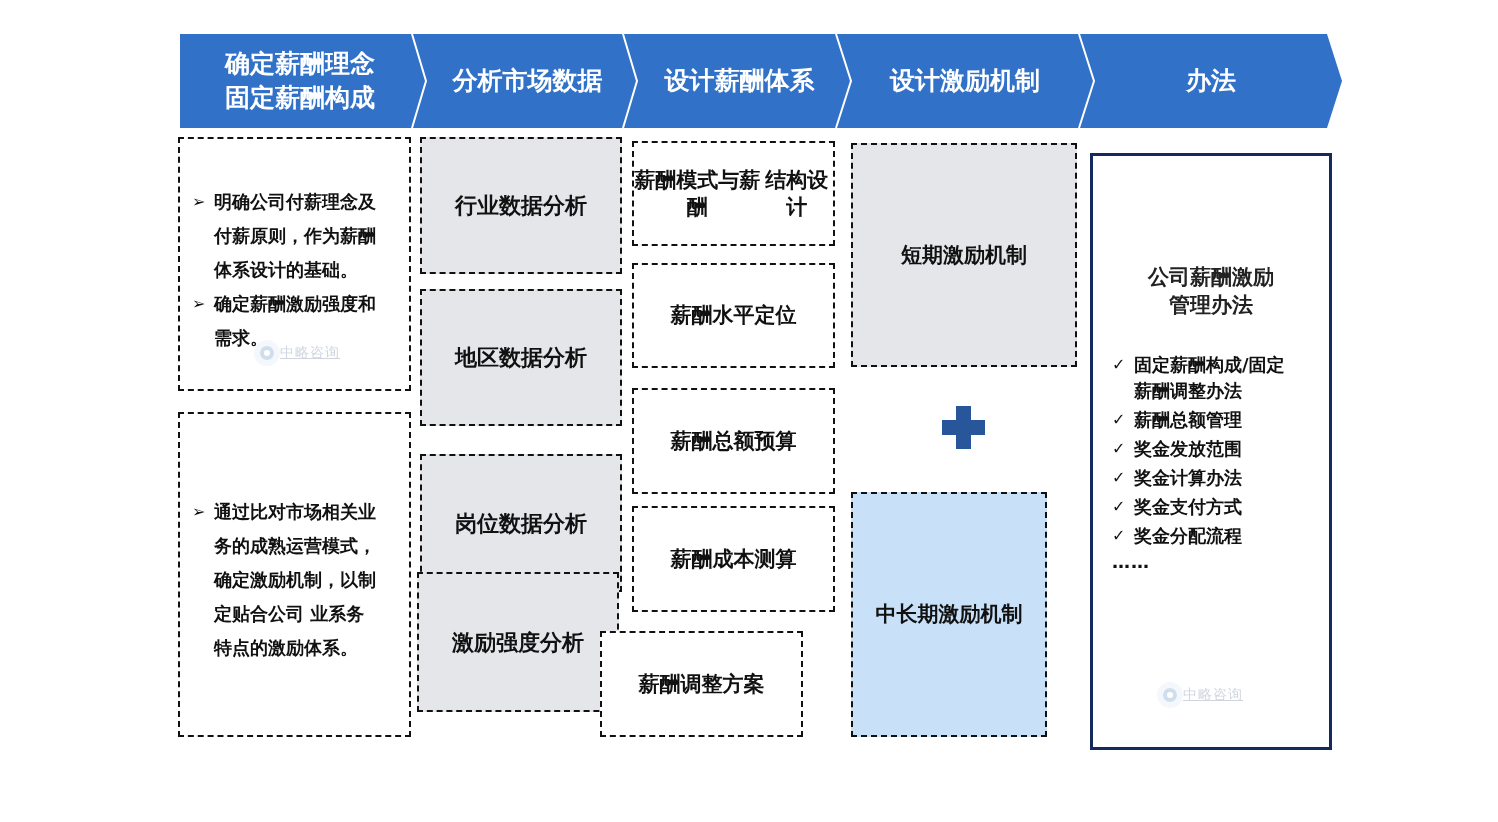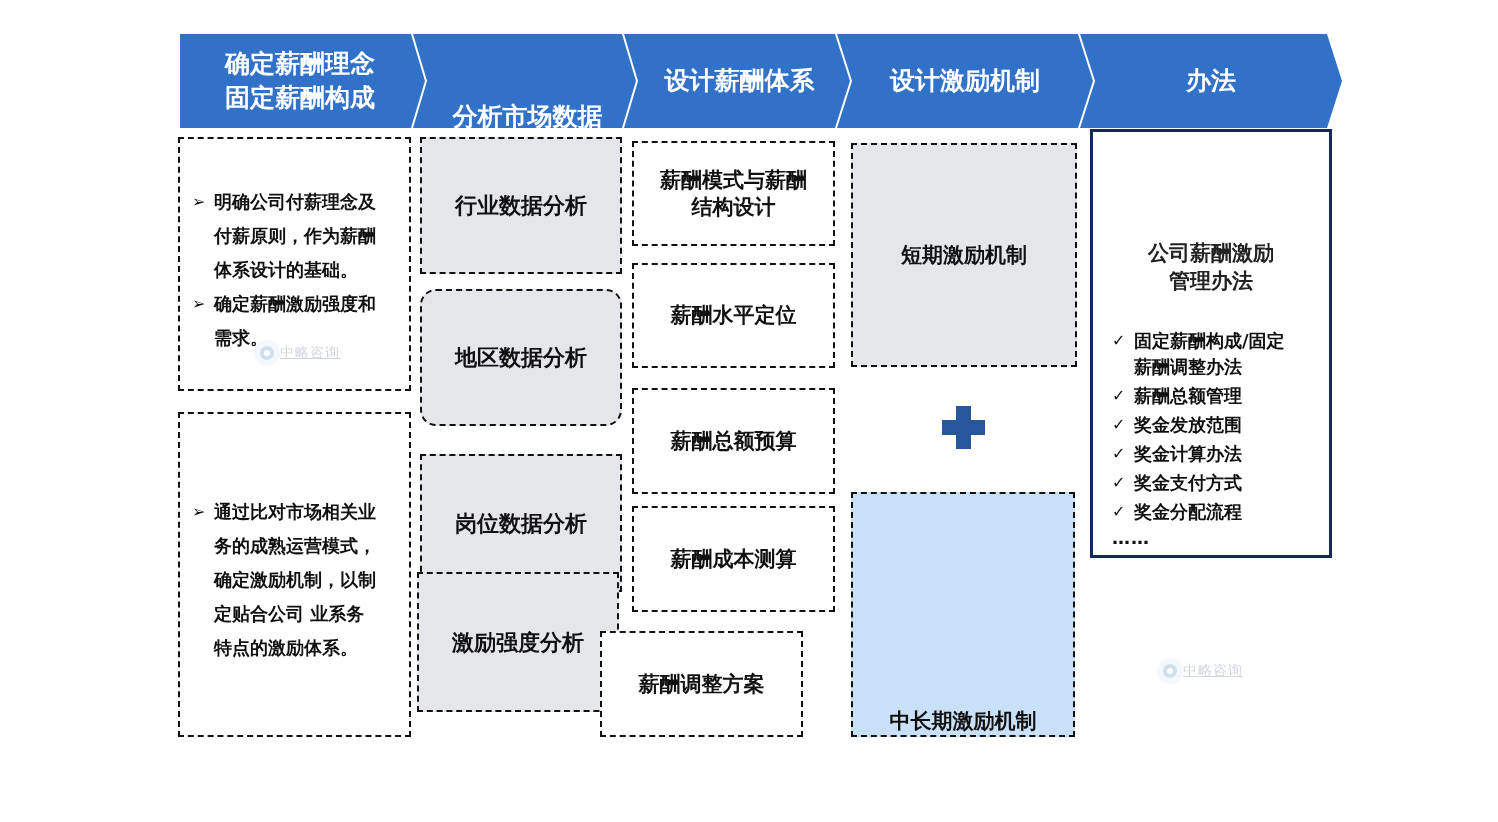--- a/index.html
+++ b/index.html
@@ -7,21 +7,21 @@
          font-family:"DejaVu Sans","Liberation Sans",sans-serif; color:#111; }
   .abs { position:absolute; }
   .header-svg { position:absolute; left:0; top:0; }
   .step-label { position:absolute; color:#fff; font-weight:bold; font-size:25px;
                 text-align:center; line-height:34px; display:flex; flex-direction:column;
                 justify-content:center; align-items:center; }
   .box { position:absolute; box-sizing:border-box; border:2px dashed #111; }
   .box.gray { background:#e5e6ea; }
   .box.blue { background:#c9e1f8; }
   .box.white { background:#ffffff; }
-  .center-label { display:flex; align-items:center; justify-content:center; flex-direction:column;
+  .center-label { display:flex; align-items:center; justify-content:center; flex-direction:row;
                   font-weight:bold; font-size:21px; line-height:27px; text-align:center; color:#111; }
   .bullet-block { position:absolute; font-size:18px; font-weight:bold; line-height:34px; color:#111; }
   .bullet-row { display:flex; }
   .bullet-glyph { width:22px; flex:0 0 22px; font-size:16px; }
   .bullet-text { white-space:pre-line; }
   .solid-box { position:absolute; box-sizing:border-box; border:3px solid #152a5c; background:#fff; }
   .policy-title { position:absolute; left:0; right:0; text-align:center; font-size:21px; font-weight:bold;
                   line-height:28px; color:#222; }
   .check-list { position:absolute; font-size:18px; font-weight:bold; color:#111; }
   .check-row { display:flex; line-height:26px; margin-bottom:3px; }
@@ -42,21 +42,21 @@
   <polyline points="412,34 426,81 412,128" fill="none" stroke="#ffffff" stroke-width="2"></polyline>
   <polyline points="623,34 637,81 623,128" fill="none" stroke="#ffffff" stroke-width="2"></polyline>
   <polyline points="836,34 851,81 836,128" fill="none" stroke="#ffffff" stroke-width="2"></polyline>
   <polyline points="1079,34 1094,81 1079,128" fill="none" stroke="#ffffff" stroke-width="2"></polyline>
 </svg>
 
 <div class="step-label" style="left:180px;top:34px;width:240px;height:94px;">
   <span>确定薪酬理念</span>
   <span>固定薪酬构成</span>
 </div>
-<div class="step-label" style="left:420px;top:34px;width:215px;height:94px;margin-top:36px;">
+<div class="step-label" style="left:420px;top:34px;width:215px;height:94px;">
   <span>分析市场数据</span>
 </div>
 <div class="step-label" style="left:632px;top:34px;width:215px;height:94px;">
   <span>设计薪酬体系</span>
 </div>
 <div class="step-label" style="left:845px;top:34px;width:240px;height:94px;">
   <span>设计激励机制</span>
 </div>
 <div class="step-label" style="left:1090px;top:34px;width:242px;height:94px;">
   <span>办法</span>
@@ -91,21 +91,21 @@
 确定激励机制，以制
 定贴合公司 业系务
 特点的激励体系。</span>
     </div>
   </div>
 </div>
 
 <div class="box gray center-label" style="left:420px;top:137px;width:202px;height:137px;font-size:22px;">
   <span>行业数据分析</span>
 </div>
-<div class="box gray center-label" style="left:420px;top:289px;width:202px;height:137px;font-size:22px;border-radius:16px;">
+<div class="box gray center-label" style="left:420px;top:289px;width:202px;height:137px;font-size:22px;">
   <span>地区数据分析</span>
 </div>
 <div class="box gray center-label" style="left:420px;top:454px;width:202px;height:138px;font-size:22px;">
   <span>岗位数据分析</span>
 </div>
 <div class="box gray center-label" style="left:417px;top:572px;width:202px;height:140px;font-size:22px;">
   <span>激励强度分析</span>
 </div>
 
 <div class="box white center-label" style="left:632px;top:141px;width:203px;height:105px;">
@@ -125,25 +125,25 @@
   <span>薪酬调整方案</span>
 </div>
 
 <div class="box gray center-label" style="left:851px;top:143px;width:226px;height:224px;">
   <span>短期激励机制</span>
 </div>
 <div class="abs" style="left:942px;top:406px;width:43px;height:43px;">
   <div class="plus-v" style="left:14px;top:0;width:15px;height:43px;"></div>
   <div class="plus-v" style="left:0;top:14px;width:43px;height:15px;"></div>
 </div>
-<div class="box blue center-label" style="left:851px;top:492px;width:224px;height:245px;justify-content:flex-end;">
+<div class="box blue center-label" style="left:851px;top:492px;width:196px;height:245px;">
   <span>中长期激励机制</span>
 </div>
 
-<div class="solid-box" style="left:1090px;top:129px;width:242px;height:429px;">
+<div class="solid-box" style="left:1090px;top:153px;width:242px;height:597px;">
   <div class="policy-title" style="top:107px;">
     <div>公司薪酬激励</div>
     <div>管理办法</div>
   </div>
   <div class="check-list" style="left:19px;top:196px;width:210px;">
     <div class="check-row">
       <span class="check-glyph">✓</span>
       <span class="check-text">固定薪酬构成/固定
 薪酬调整办法</span>
     </div>

